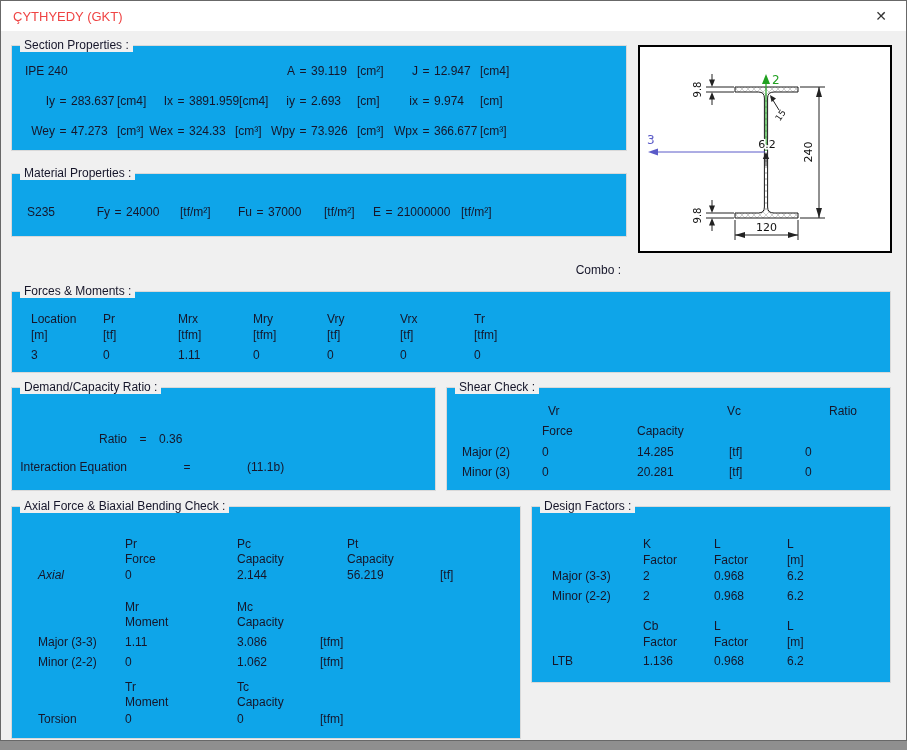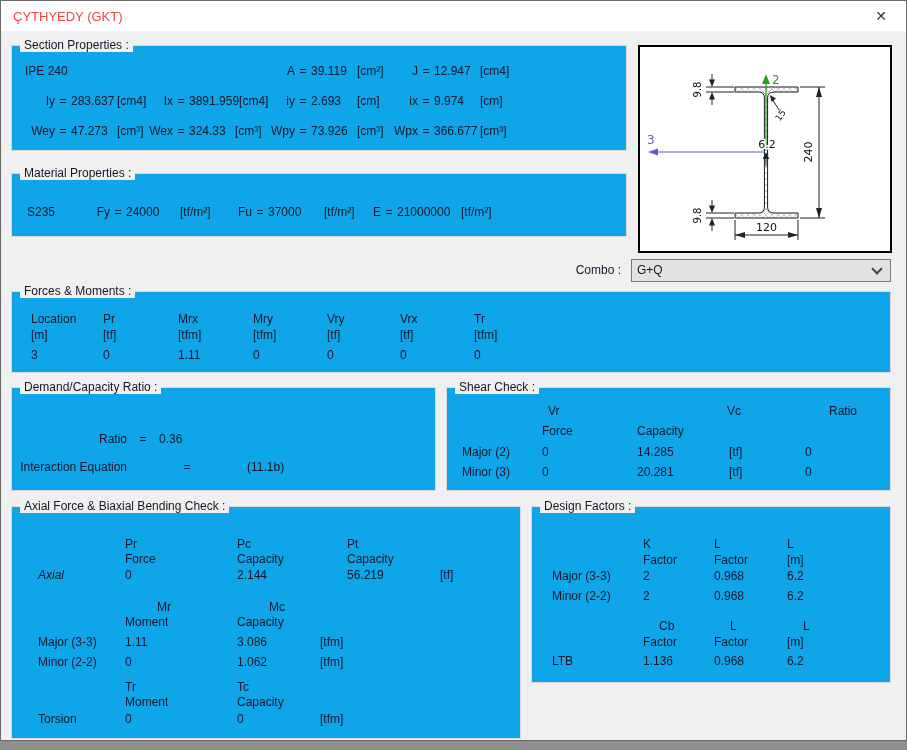--- a/index.html
+++ b/index.html
@@ -240,24 +240,20 @@
       <polygon points="126,27 122,37 130,37" fill="#21a121"></polygon>
       <text x="132" y="37" font-size="12" style="fill:#21a121">2</text>
 
       <text x="127" y="101" text-anchor="middle" font-size="11" style="paint-order:stroke; stroke:#ffffff; stroke-width:3px;">6.2</text>
       <polygon points="126,105 122.8,112 129.2,112" fill="#222"></polygon>
       <line x1="126" y1="112" x2="126" y2="119" stroke="#222" stroke-width="1"></line>
     </svg>
   </div>
 
   <span class="combo-label">Combo :</span>
-  <div class="combo">
-    <span>G+Q</span>
-    <span class="chev"></span>
-  </div>
 
   <div class="grp" style="left:10px; top:290px; width:880px; height:82px;">
     <span class="grp-title">Forces &amp; Moments :</span>
     <div class="fr" style="left:19px; top:20px;">
       <span style="width:72px;">Location</span>
       <span style="width:75px;">Pr</span>
       <span style="width:75px;">Mrx</span>
       <span style="width:74px;">Mry</span>
       <span style="width:73px;">Vry</span>
       <span style="width:74px;">Vrx</span>
@@ -345,21 +341,21 @@
     <div class="fr" style="left:26px; top:61px;">
       <span style="width:87px;font-style:italic;">Axial</span>
       <span style="width:112px;">0</span>
       <span style="width:110px;">2.144</span>
       <span style="width:93px;">56.219</span>
       <span>[tf]</span>
     </div>
 
     <div class="fr" style="left:26px; top:93px;">
       <span style="width:87px;"></span>
-      <span style="width:112px;margin-left:32px;">Mr</span>
+      <span style="width:112px;">Mr</span>
       <span>Mc</span>
     </div>
     <div class="fr" style="left:26px; top:108px;">
       <span style="width:87px;"></span>
       <span style="width:112px;">Moment</span>
       <span>Capacity</span>
     </div>
     <div class="fr" style="left:26px; top:128px;">
       <span style="width:87px;">Major (3-3)</span>
       <span style="width:112px;">1.11</span>
@@ -412,21 +408,21 @@
       <span style="width:73px;">0.968</span>
       <span>6.2</span>
     </div>
     <div class="fr" style="left:20px; top:82px;">
       <span style="width:91px;">Minor (2-2)</span>
       <span style="width:71px;">2</span>
       <span style="width:73px;">0.968</span>
       <span>6.2</span>
     </div>
 
-    <div class="fr" style="left:36px; top:112px;">
+    <div class="fr" style="left:20px; top:112px;">
       <span style="width:91px;"></span>
       <span style="width:71px;">Cb</span>
       <span style="width:73px;">L</span>
       <span>L</span>
     </div>
     <div class="fr" style="left:20px; top:128px;">
       <span style="width:91px;"></span>
       <span style="width:71px;">Factor</span>
       <span style="width:73px;">Factor</span>
       <span>[m]</span>

